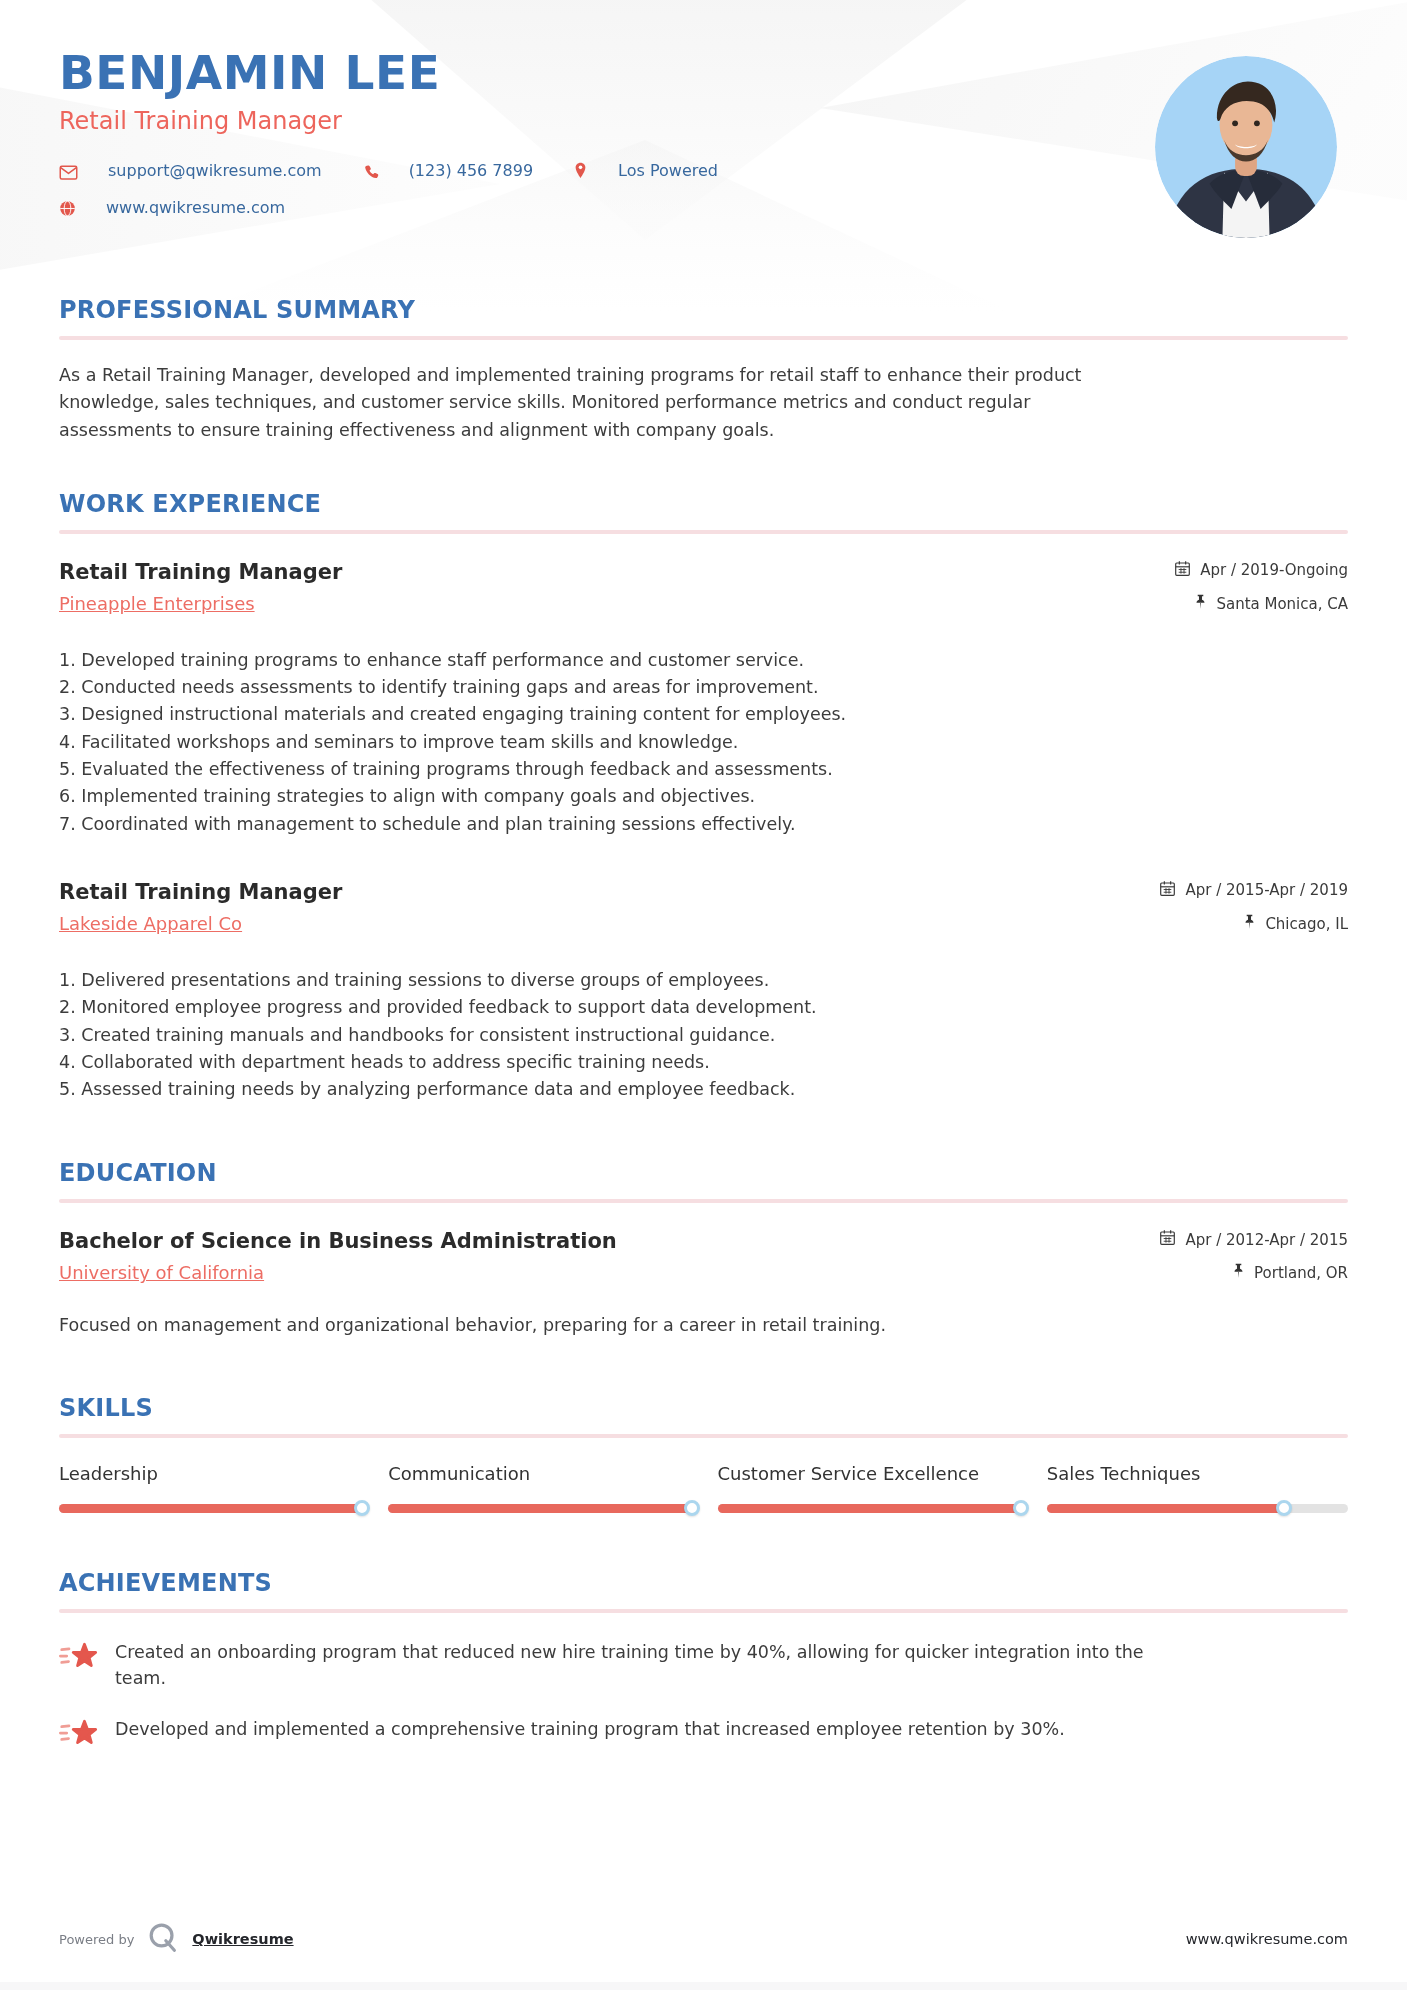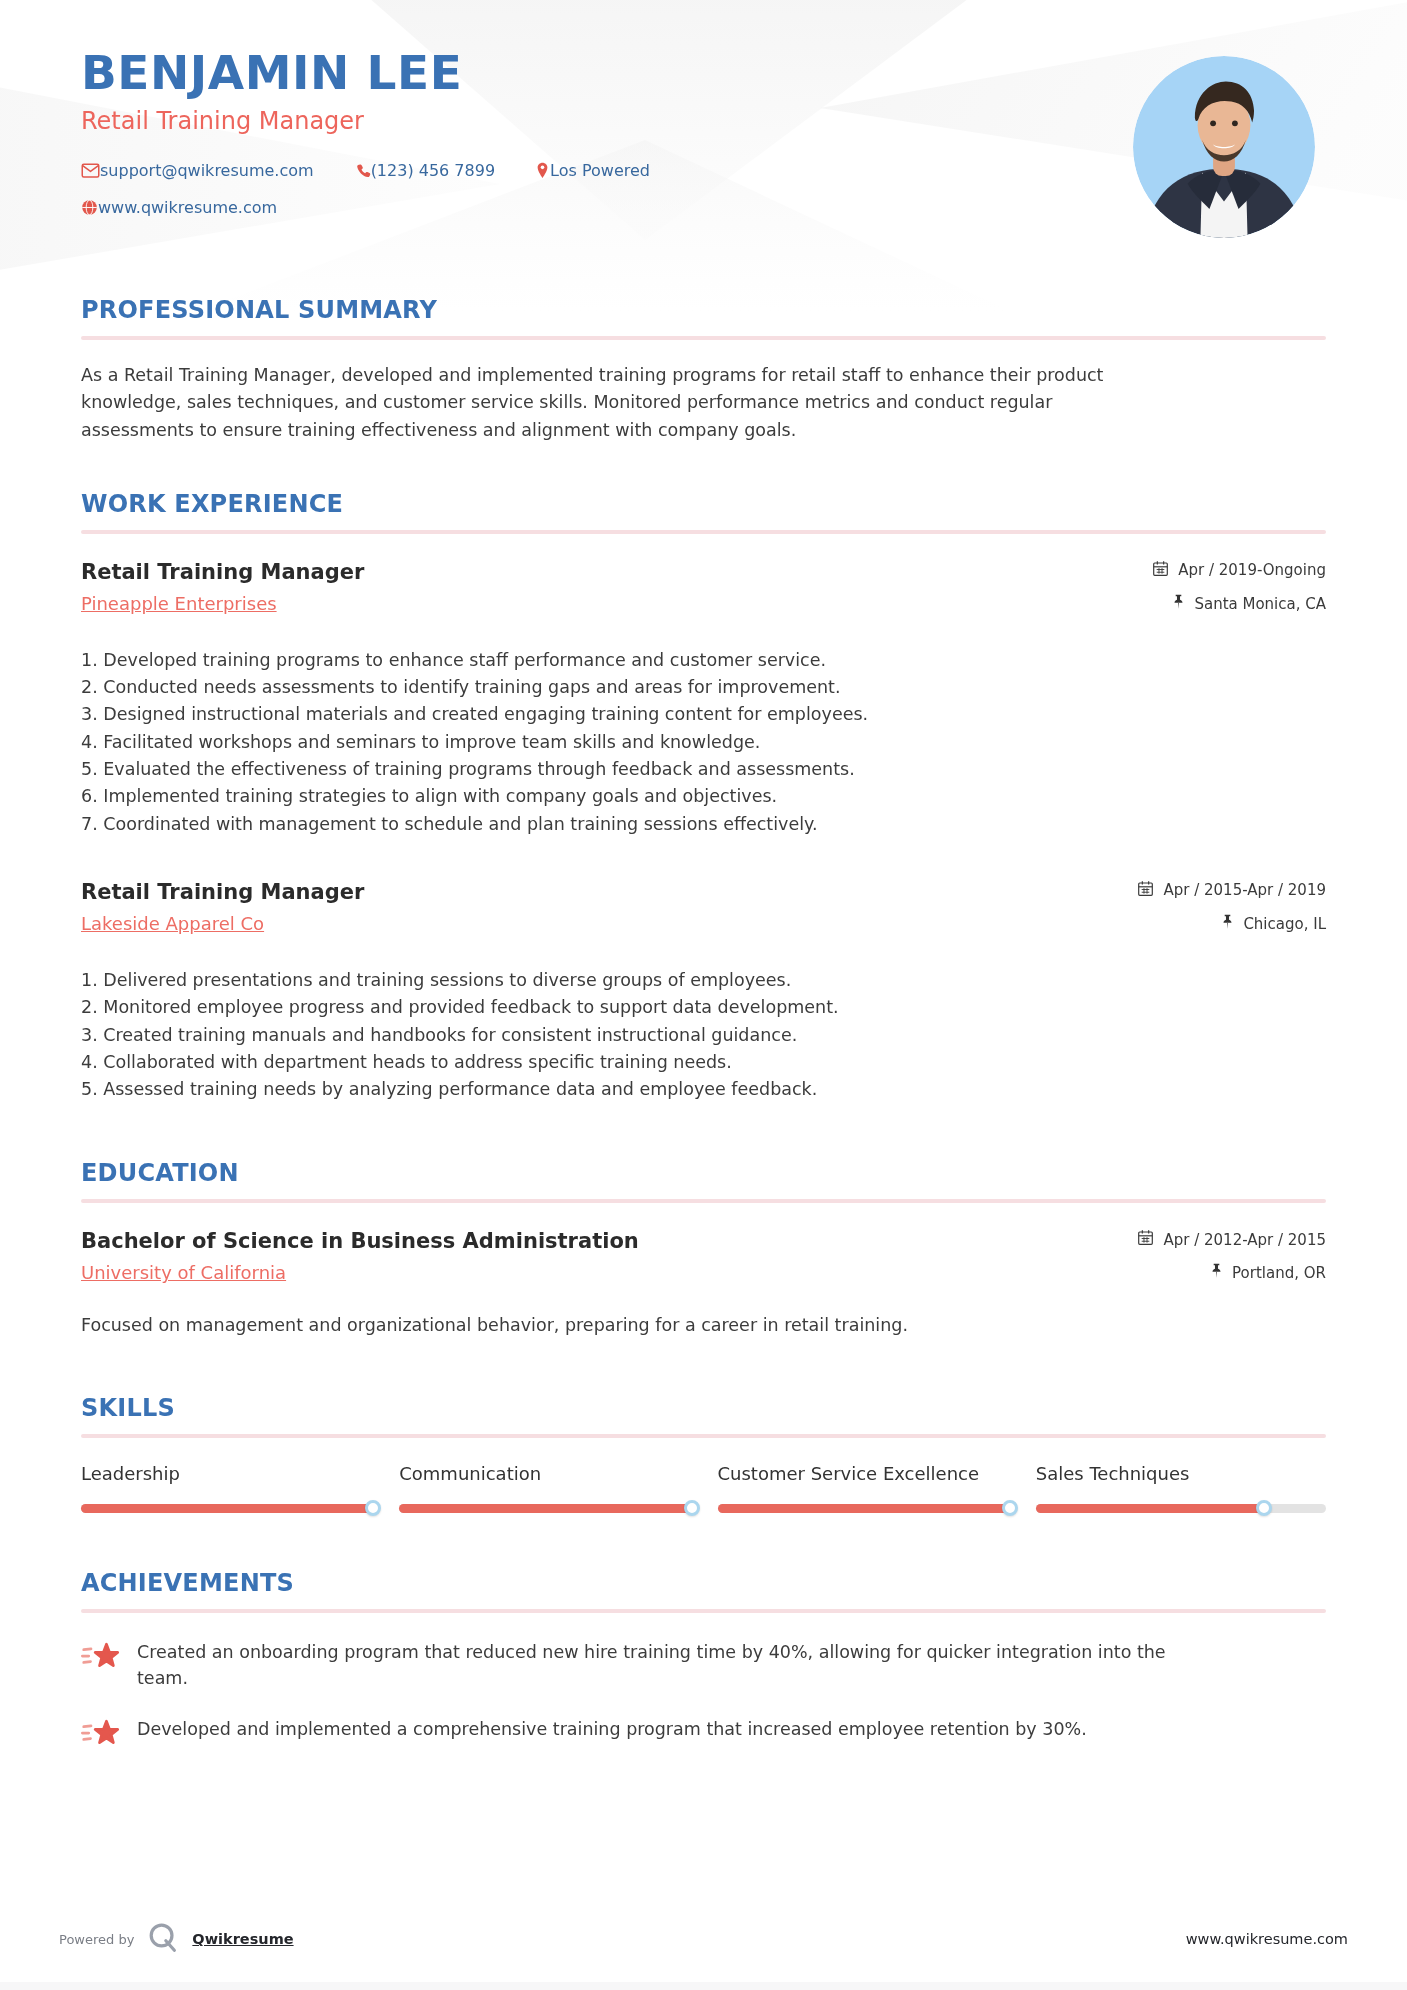--- a/index.html
+++ b/index.html
@@ -2,21 +2,21 @@
 <html><head>
 <meta charset="utf-8">
 <style>
   * { margin:0; padding:0; box-sizing:border-box; }
   html,body { background:#ffffff; }
   body { font-family:"DejaVu Sans", sans-serif; color:#3e3e3e; }
   .page {
     position:relative; width:1407px; height:1990px; margin:0 auto;
     background:#ffffff; overflow:hidden;
   }
-  .content { position:relative; z-index:2; padding:0 81px; }
+  .content { position:relative; z-index:2; padding:0 59px; }
 
   
   .bg-shapes { position:absolute; top:0; left:0; width:100%; height:330px; z-index:0; }
   .shape { position:absolute; }
   .shape-a { left:360px; top:-10px; width:620px; height:250px;
     background:linear-gradient(180deg,#ededed 0%,#fbfbfb 90%);
     clip-path:polygon(0 0,100% 0,46% 100%); opacity:.55; }
   .shape-b { left:820px; top:0; width:600px; height:270px;
     background:linear-gradient(120deg,#ececec 0%,#fafafa 85%);
     clip-path:polygon(0 40%,100% 0,100% 75%); opacity:.5; }
@@ -26,21 +26,21 @@
   .shape-d { left:150px; top:140px; width:900px; height:190px;
     background:linear-gradient(180deg,#f2f2f2 0%,#ffffff 90%);
     clip-path:polygon(0 100%,55% 0,100% 100%); opacity:.45; }
 
   
   header.resume-header { position:relative; padding-top:48px; height:272px; }
   .person-name { font-size:47px; font-weight:800; letter-spacing:.5px; color:#3a72b4; line-height:1.05; }
   .person-title { margin-top:10px; font-size:24px; font-weight:500; color:#ed655c; }
   .contact-block { margin-top:26px; }
   .contact-row { display:flex; align-items:center; gap:40px; margin-bottom:18px; }
-  .contact-item { display:flex; align-items:center; gap:0; font-size:16px; color:#38689e; text-decoration:none; }
+  .contact-item { display:flex; align-items:flex-end; gap:30px; font-size:16px; color:#38689e; text-decoration:none; }
   .contact-item svg { flex:0 0 auto; display:block; }
 
   .avatar { position:absolute; top:56px; right:11px; width:182px; height:182px; border-radius:50%; overflow:hidden; }
   .avatar svg { display:block; width:100%; height:100%; }
 
   
   section { position:relative; }
   .sec-heading { font-size:24px; font-weight:700; color:#3a72b4; letter-spacing:.2px; }
   .sec-rule { height:4px; background:#f6dee1; border-radius:2px; margin-top:12px; }
 

